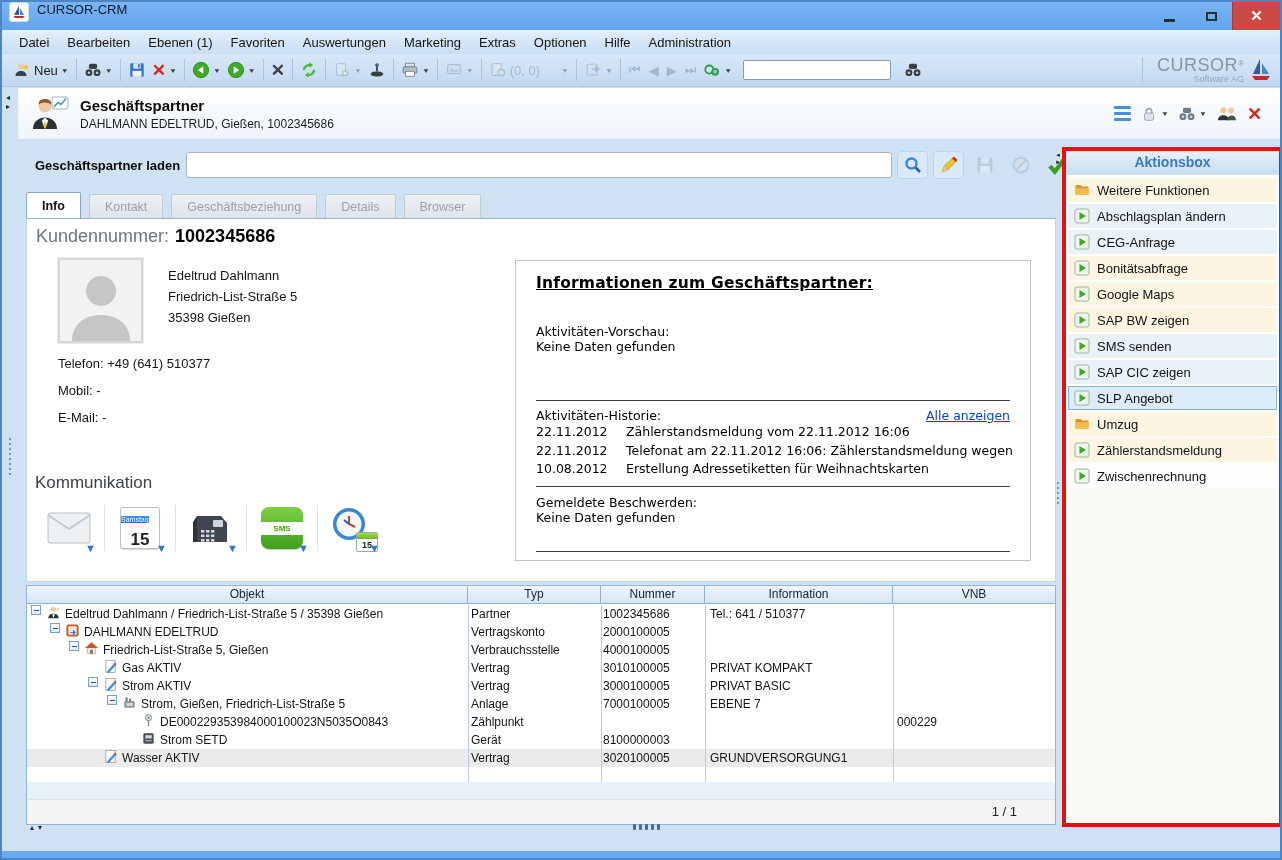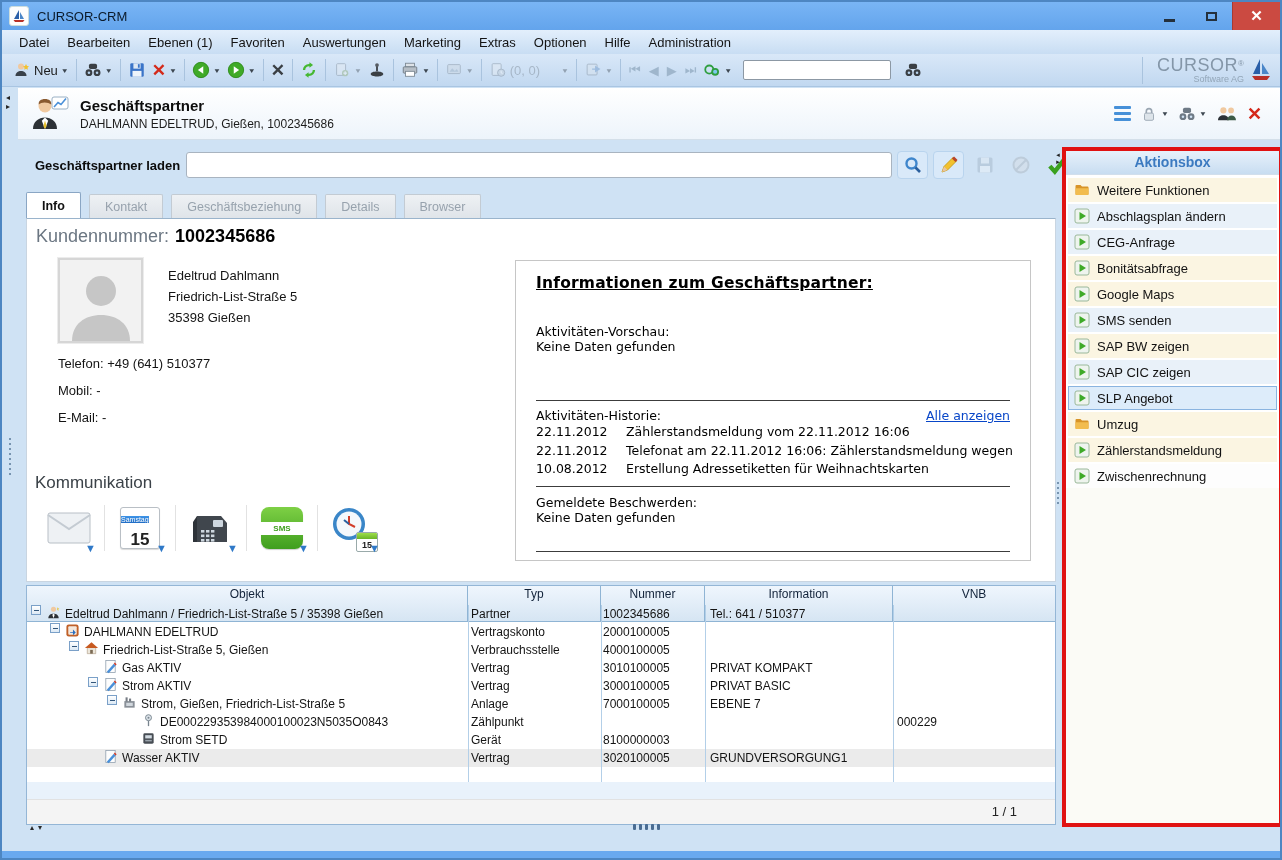--- a/index.html
+++ b/index.html
@@ -4,21 +4,21 @@
 <style>
   * { margin:0; padding:0; box-sizing:border-box; }
   html,body { background:#e8e8e8; }
   #app{
     position:relative; width:1282px; height:860px; overflow:hidden;
     border:2px solid #4d86c2; background:#cfe2f4;
     font-family:"Liberation Sans",sans-serif; -webkit-font-smoothing:antialiased;
   }
   svg{display:block}
   
-  .titlebar{position:absolute;left:0;right:0;top:0;height:28px;background:linear-gradient(#79b5f5,#63a4ec);display:flex;align-items:center;padding:0 0 0 7px}
+  .titlebar{position:absolute;left:0;right:0;top:0;height:28px;background:linear-gradient(#79b5f5,#63a4ec);display:flex;padding:0 0 0 7px}
   .appico{width:20px;height:20px;background:#fdfdfd;border:1px solid #cdd;border-radius:3px;display:flex;align-items:center;justify-content:center}
   .t-title{font-size:13px;color:#0b1a2a;margin-left:8px}
   .winbtns{margin-left:auto;display:flex;height:28px;align-items:stretch}
   .wbtn{width:42px;display:flex;align-items:center;justify-content:center;color:#24303c;font-size:14px}
   .wbtn .maxbox{width:11px;height:9px;border:2px solid #24303c;background:transparent}
   .wbtn .minbar{width:11px;height:3px;background:#24303c;margin-top:8px}
   .wbtn.close{width:48px;background:#cb4a41;border-left:1px solid #a83a32;color:#fff;font-size:15px;font-weight:bold}
   
   .menubar{position:absolute;left:0;right:0;top:28px;height:24px;background:linear-gradient(#e3effc,#c8ddf3);display:flex;align-items:center;padding-left:8px;font-size:13px;color:#141414}
   .menu-item{padding:3px 9px;cursor:default}
@@ -83,21 +83,21 @@
   .ipanel{position:absolute;left:488px;top:41px;width:516px;height:301px;background:#fff;border:1px solid #c6c6c6;padding:13px 20px;font-family:"DejaVu Sans",sans-serif;font-size:12.5px;color:#000;overflow:hidden}
   .ip-heading{font-size:15.5px;font-weight:bold;text-decoration:underline;letter-spacing:.2px}
   .ip-label{font-weight:normal}
   .ip-hr{border:none;border-top:1px solid #3c3c3c}
   .ip-lblrow{display:flex;align-items:baseline}
   .ip-link{margin-left:auto;color:#0846c8;text-decoration:underline;cursor:pointer;font-size:12.5px}
   .hist-row{line-height:18.5px;white-space:nowrap}
   .hdate{display:inline-block;width:90px}
   
   .tpanel{position:absolute;left:24px;top:583px;width:1030px;height:240px;background:#fff;border:1px solid #94b6d6;font-size:12px}
-  .thead{display:flex;height:36px;background:linear-gradient(#eff6fd,#d6e5f3);border-bottom:1px solid #8fb4d4;color:#12233a}
+  .thead{display:flex;height:18px;background:linear-gradient(#eff6fd,#d6e5f3);border-bottom:1px solid #8fb4d4;color:#12233a}
   .th{line-height:17px;text-align:center;border-right:1px solid #8fb4d4;overflow:hidden}
   .tbody{position:absolute;left:0;right:0;top:19px;height:177px;overflow:hidden}
   .vline{position:absolute;top:0;height:177px;width:1px;background:#b3cfe8}
   .trow{display:flex;height:18px;line-height:18px;color:#141414;white-space:nowrap}
   .td{overflow:hidden}
   .c1{width:441px;display:flex;align-items:flex-start}
   .c2{width:133px;padding-left:3px}
   .c3{width:104px;padding-left:2px}
   .c4{width:188px;padding-left:5px}
   .c5{width:162px;padding-left:4px}
@@ -802,37 +802,37 @@
       </div>
       <div class="abox-item v-cream">
         <span class="aicon">
             <svg width="16" height="16" viewBox="0 0 16 16">
               <rect x="1" y="1" width="14" height="14" rx="2" fill="#eef4ee" stroke="#9ab89a"></rect>
               <path d="M5.5 4l6.5 4-6.5 4z" fill="#3faa28"></path>
             </svg>
           </span>
         <span>Google Maps</span>
       </div>
+      <div class="abox-item v-cream">
+        <span class="aicon">
+            <svg width="16" height="16" viewBox="0 0 16 16">
+              <rect x="1" y="1" width="14" height="14" rx="2" fill="#eef4ee" stroke="#9ab89a"></rect>
+              <path d="M5.5 4l6.5 4-6.5 4z" fill="#3faa28"></path>
+            </svg>
+          </span>
+        <span>SAP BW zeigen</span>
+      </div>
       <div class="abox-item v-blue">
         <span class="aicon">
             <svg width="16" height="16" viewBox="0 0 16 16">
               <rect x="1" y="1" width="14" height="14" rx="2" fill="#eef4ee" stroke="#9ab89a"></rect>
               <path d="M5.5 4l6.5 4-6.5 4z" fill="#3faa28"></path>
             </svg>
           </span>
         <span>SMS senden</span>
-      </div>
-      <div class="abox-item v-cream">
-        <span class="aicon">
-            <svg width="16" height="16" viewBox="0 0 16 16">
-              <rect x="1" y="1" width="14" height="14" rx="2" fill="#eef4ee" stroke="#9ab89a"></rect>
-              <path d="M5.5 4l6.5 4-6.5 4z" fill="#3faa28"></path>
-            </svg>
-          </span>
-        <span>SAP BW zeigen</span>
       </div>
       <div class="abox-item v-blue">
         <span class="aicon">
             <svg width="16" height="16" viewBox="0 0 16 16">
               <rect x="1" y="1" width="14" height="14" rx="2" fill="#eef4ee" stroke="#9ab89a"></rect>
               <path d="M5.5 4l6.5 4-6.5 4z" fill="#3faa28"></path>
             </svg>
           </span>
         <span>SAP CIC zeigen</span>
       </div>

